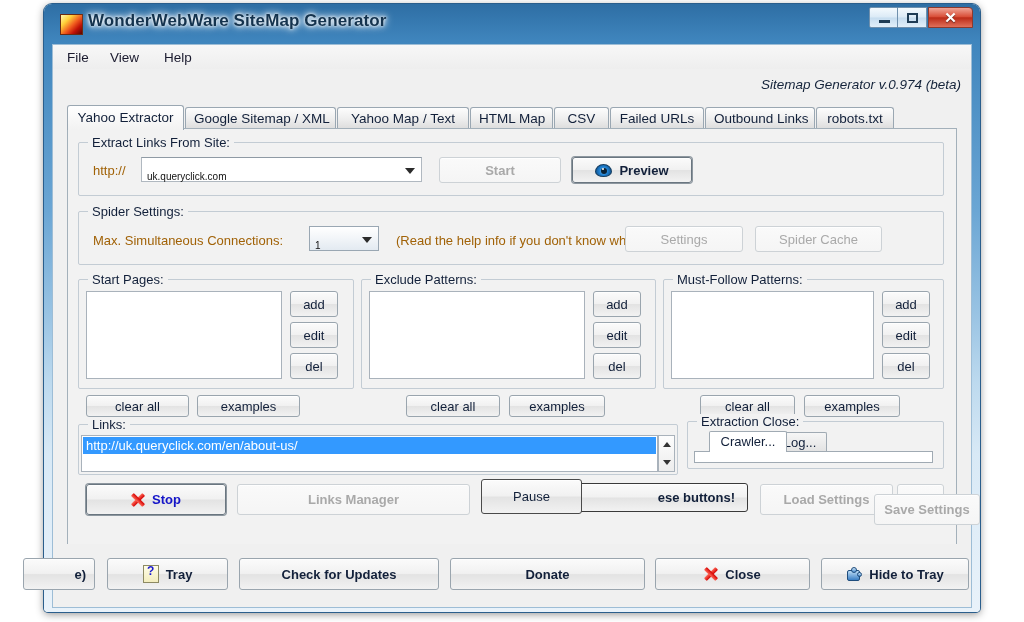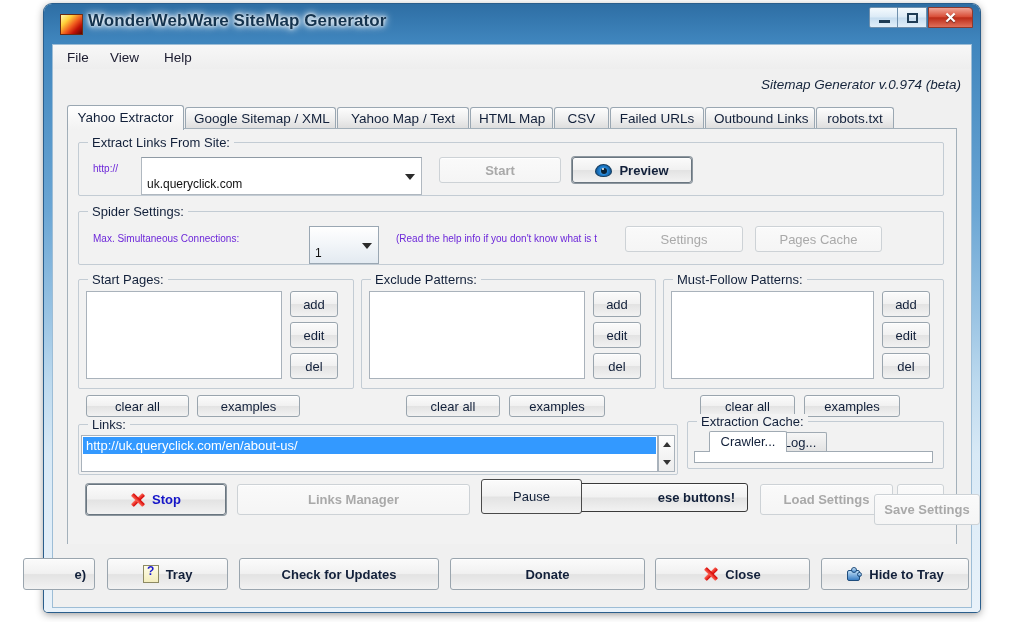--- a/index.html
+++ b/index.html
@@ -80,25 +80,25 @@
   }
 
   
   .group{position:absolute;box-sizing:border-box;border:1px solid #c3ccd4;border-radius:2px;}
   .group>.glabel{
     position:absolute;left:9px;top:-8px;background:#f2f2f2;padding:0 4px;
     font-size:13px;color:#12203a;white-space:nowrap;
   }
 
   
-  .lbl{position:absolute;font-size:10px;color:#6d28d9;white-space:nowrap;}
+  .lbl{position:absolute;font-size:13px;color:#a16207;white-space:nowrap;}
   .combo{
     position:absolute;box-sizing:border-box;background:#ffffff;
     border:1px solid #b0b8c0;border-top-color:#8f9aa4;
-    font-size:12px;color:#111;padding:18px 5px;line-height:16px;
+    font-size:10px;color:#111;padding:11px 5px;line-height:16px;
   }
   .combo .arrow{
     position:absolute;right:6px;top:50%;margin-top:-2px;
     width:0;height:0;border-left:5px solid transparent;border-right:5px solid transparent;
     border-top:6px solid #2b2b2b;
   }
   .combo.small{
     background:linear-gradient(to bottom,#ffffff 0%,#f3f6f9 45%,#e3eaf1 100%);
     border:1px solid #9aa7b3;
   }
@@ -248,21 +248,21 @@
 
       <div class="group" style="left:10px;top:82px;width:866px;height:54px">
         <div class="glabel">Spider Settings:</div>
         <div class="lbl" style="left:14px;top:21px">Max. Simultaneous Connections:</div>
         <div class="combo small" style="left:230px;top:14px;width:70px;height:25px">
           <span>1</span>
           <span class="arrow"></span>
         </div>
         <div class="lbl cut-left" style="left:317px;top:21px;width:236px;overflow:hidden">(Read the help info if you don't know what is t</div>
         <div class="btn disabled plain" style="left:546px;top:14px;width:118px;height:26px">Settings</div>
-        <div class="btn disabled plain" style="left:676px;top:14px;width:127px;height:26px">Pages Cache</div>
+        <div class="btn disabled plain" style="left:676px;top:14px;width:127px;height:26px">Spider Cache</div>
       </div>
 
       <div class="group" style="left:10px;top:150px;width:276px;height:110px">
         <div class="glabel">Start Pages:</div>
         <div class="listbox" style="left:7px;top:11px;width:196px;height:88px"></div>
         <div class="btn plain" style="left:211px;top:11px;width:48px;height:26px">add</div>
         <div class="btn plain" style="left:211px;top:42px;width:48px;height:26px">edit</div>
         <div class="btn plain" style="left:211px;top:73px;width:48px;height:26px">del</div>
       </div>
       <div class="btn plain" style="left:18px;top:266px;width:103px;height:22px">clear all</div>
@@ -293,21 +293,21 @@
         <div class="listbox" style="left:2px;top:10px;width:577px;height:37px">
           <div class="linkrow">http://uk.queryclick.com/en/about-us/</div>
         </div>
         <div class="spin" style="left:579px;top:10px;height:37px">
           <span class="up"></span>
           <span class="dn"></span>
         </div>
       </div>
 
       <div class="group" style="left:619px;top:292px;width:257px;height:48px">
-        <div class="glabel">Extraction Cache:</div>
+        <div class="glabel">Extraction Close:</div>
         <div class="stab active" style="left:6px;top:9px;width:78px">Crawler...</div>
         <div class="stab" style="left:85px;top:10px;width:54px">Log...</div>
         <div class="sbody" style="left:6px;top:29px;width:239px;height:12px"></div>
       </div>
 
       <div class="btn strong" style="left:18px;top:355px;width:140px;height:31px">
         <span class="ico-x"></span>
         <span style="color:#1414c8">Stop</span>
       </div>
       <div class="btn disabled" style="left:169px;top:355px;width:233px;height:31px">Links Manager</div>

